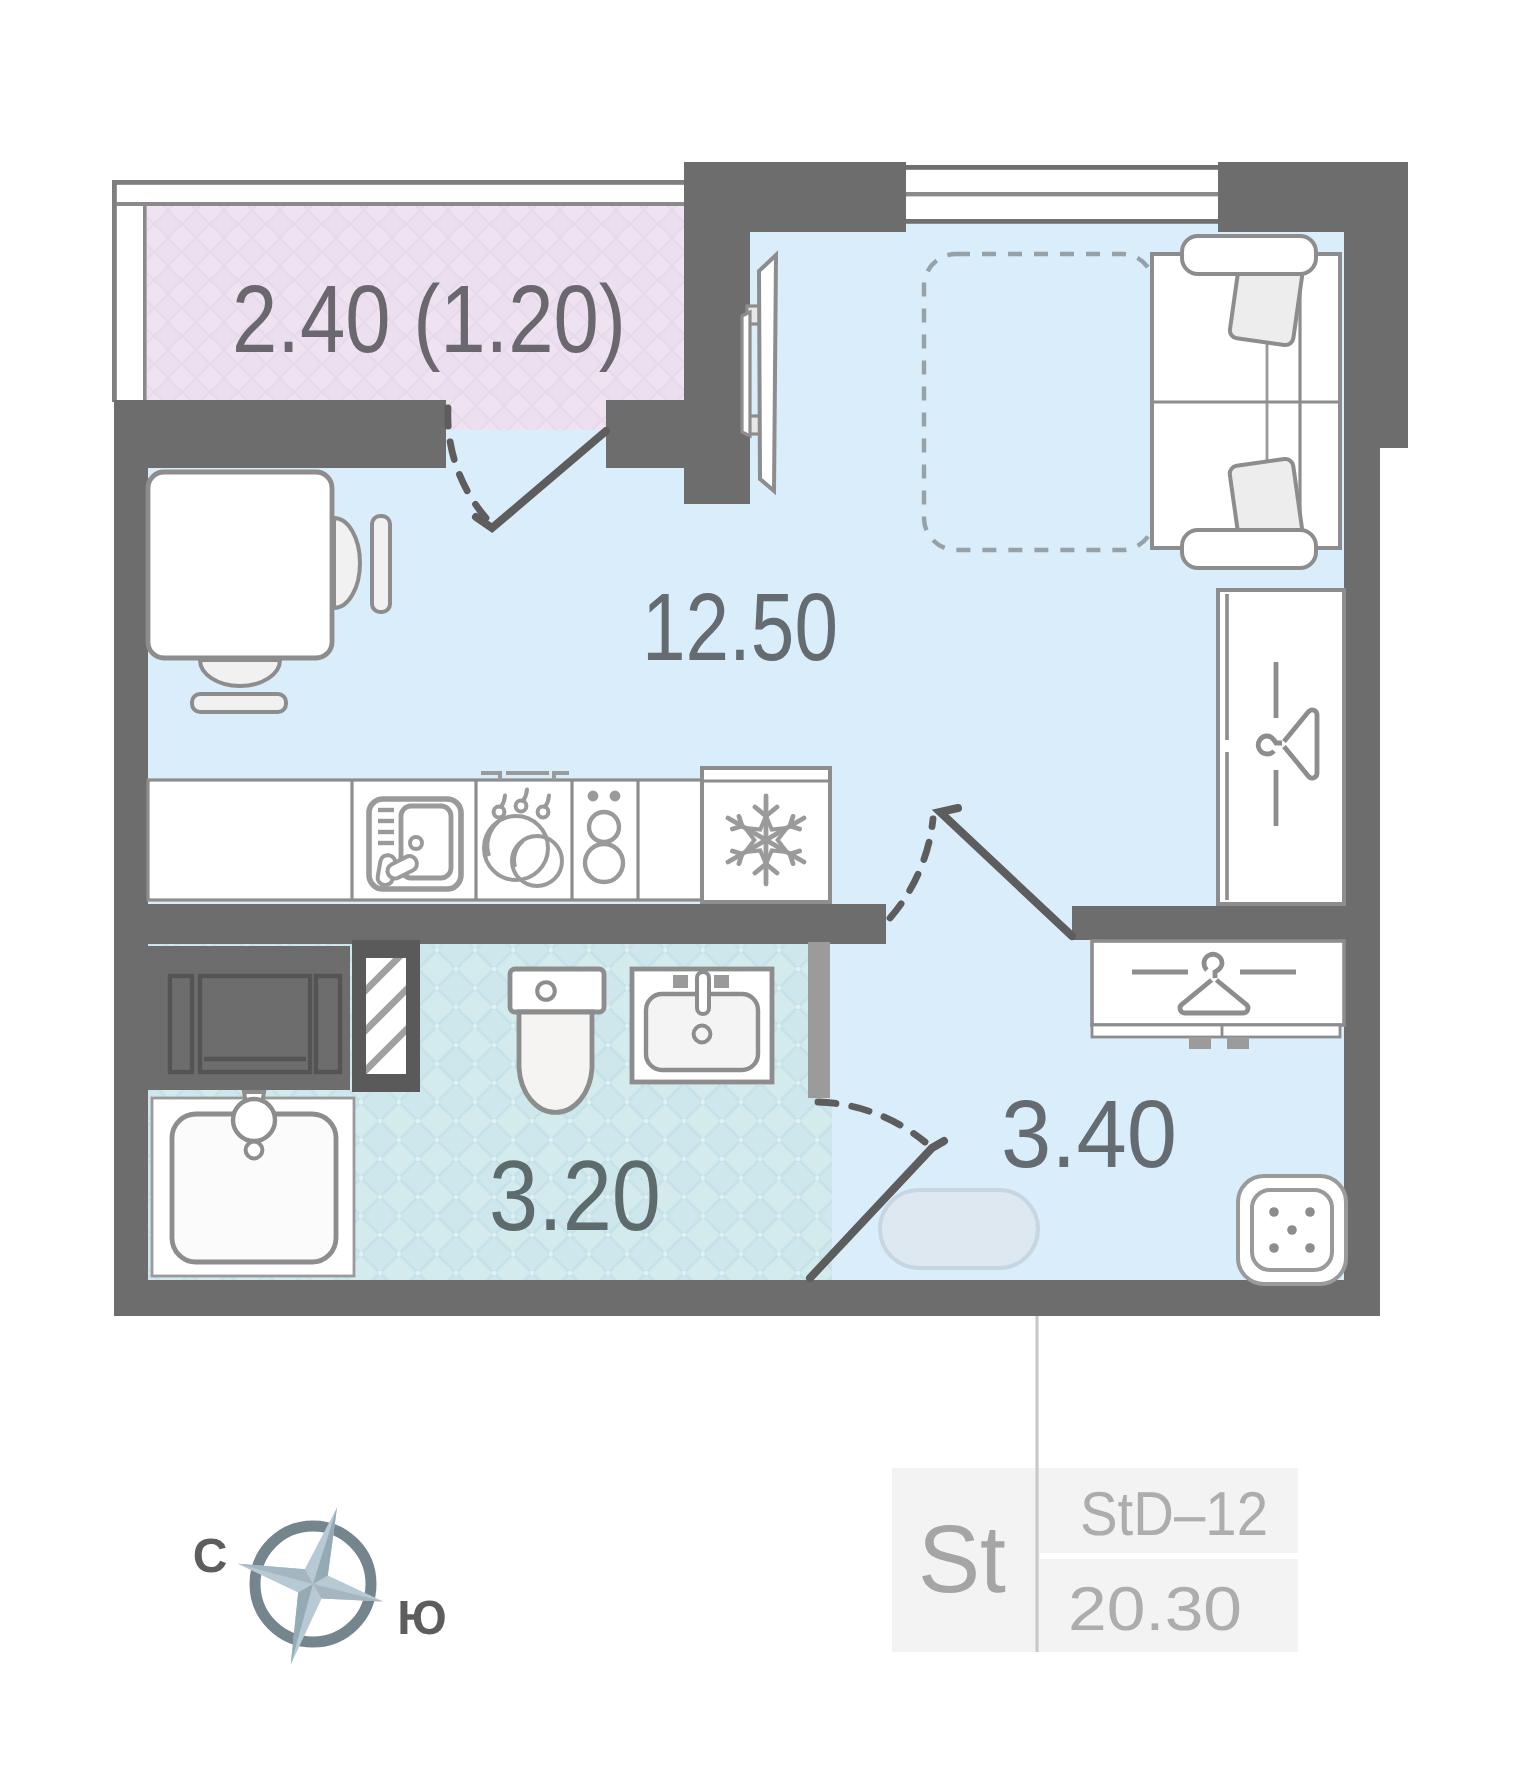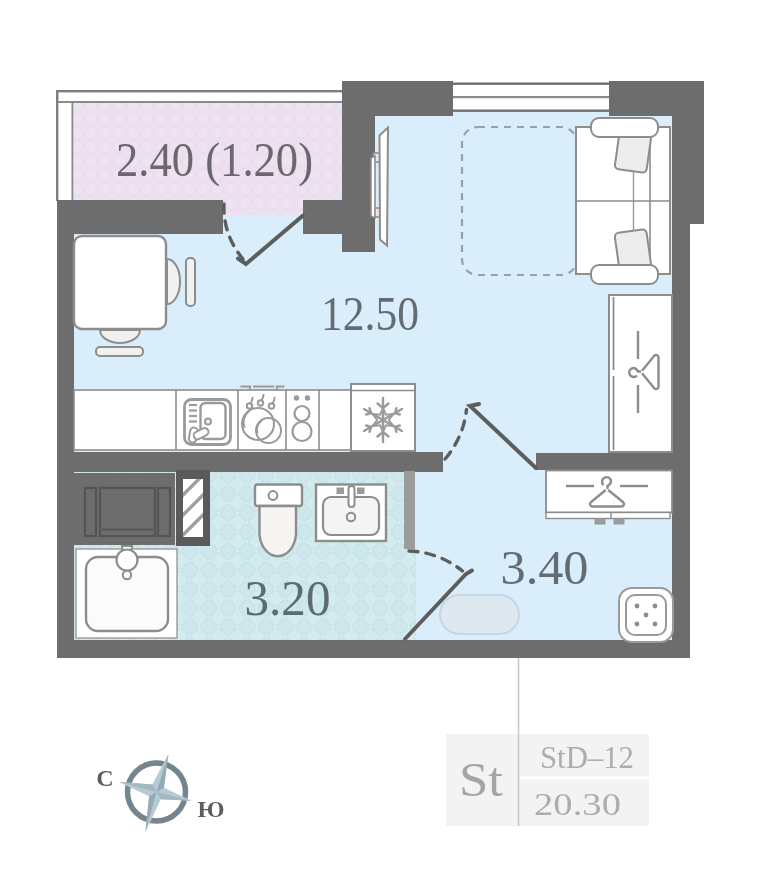--- a/index.html
+++ b/index.html
@@ -1,16 +1,16 @@
 <!DOCTYPE html>
 <html><head>
 <meta charset="utf-8">
 <style>
 html,body{margin:0;padding:0;background:#ffffff;}
-#plan{width:760px;height:886px;position:relative;font-family:Liberation Serif, serif;}
+#plan{width:760px;height:886px;position:relative;font-family:Liberation Sans, sans-serif;}
 svg{display:block;}
 </style>
 </head>
 <body>
 <div id="plan">
 <svg width="760" height="890" viewBox="0 0 760 890">
 <defs>
 <pattern id="pinkPat" width="14" height="14" patternUnits="userSpaceOnUse">
 <rect width="14" height="14" fill="#ecdff0"></rect>
 <path d="M7,0 L14,7 L7,14 L0,7 Z" fill="#efe3f2" stroke="#e8daed" stroke-width="1"></path>

